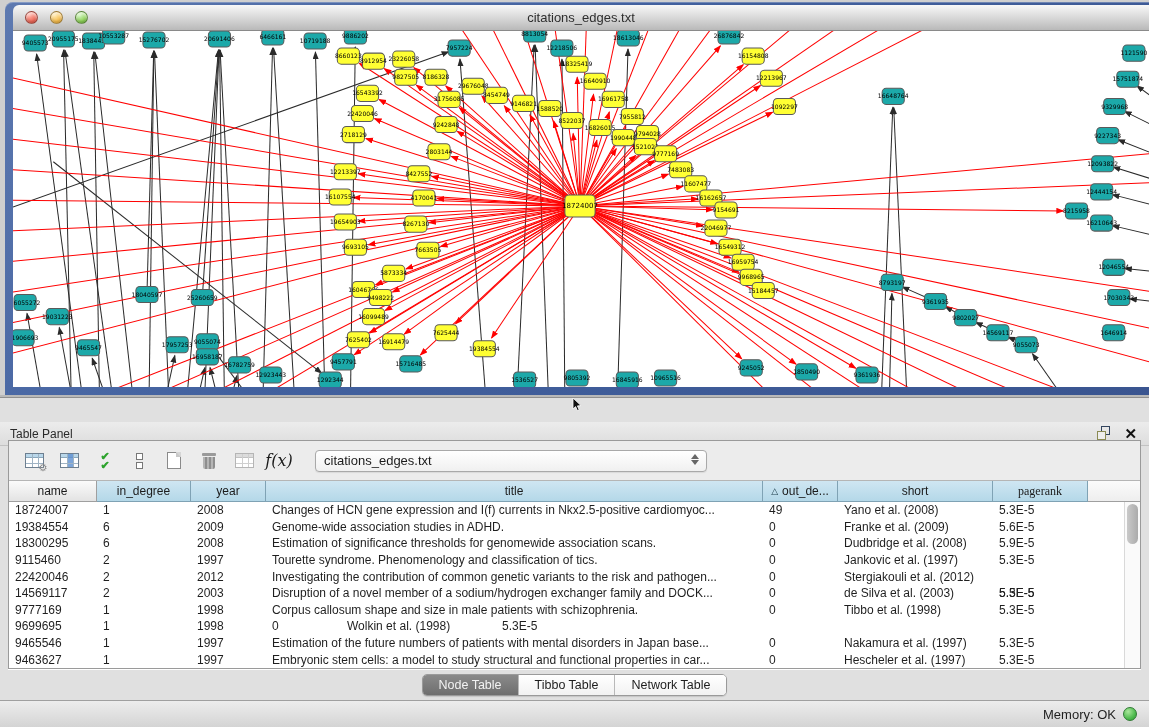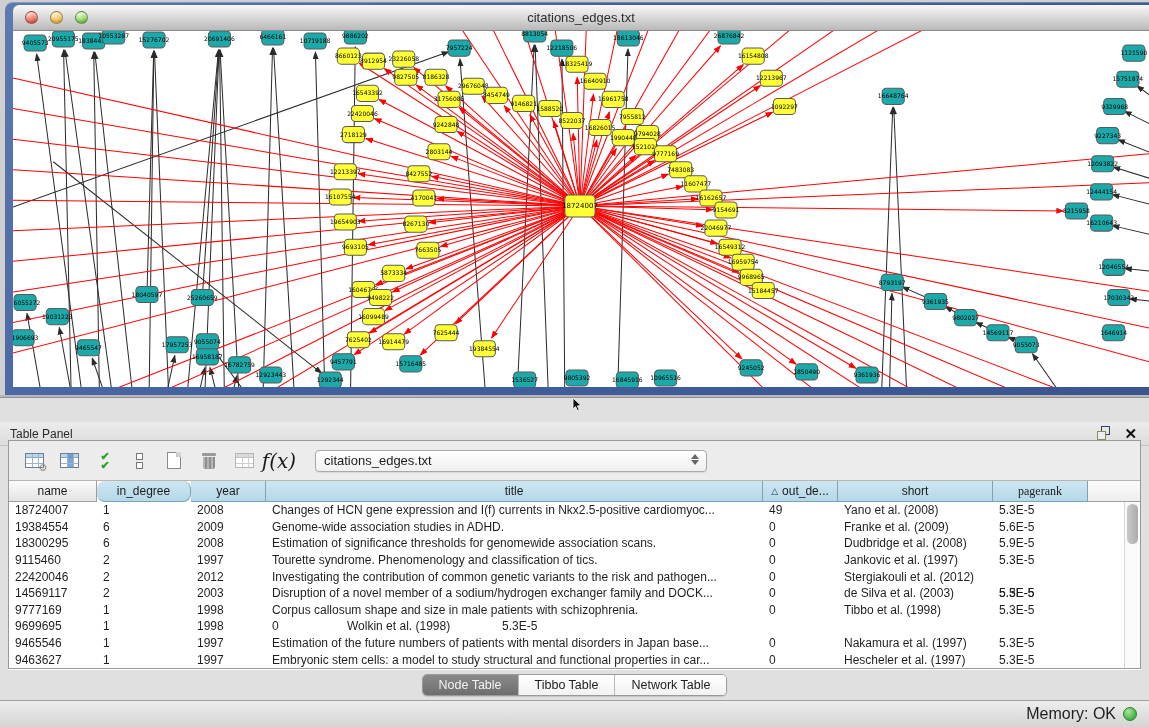--- a/index.html
+++ b/index.html
@@ -78,21 +78,21 @@
     background:#fff; box-shadow:0 1px 1px rgba(0,0,0,.12); }
   .seg { padding:3px 16px; font-size:12.5px; color:#1d1d1d; background:linear-gradient(#ffffff,#f2f2f2);
     border-right:1px solid #b9b9b9; }
   .seg:last-child { border-right:none; }
   .seg.sel { background:linear-gradient(#8a8a8a,#6e6e6e); color:#f3f3f3; }
 
   
   .status-bar { position:absolute; left:0; top:700px; width:1149px; height:27px;
     background:linear-gradient(#ededed,#d4d4d4); border-top:1px solid #a0a0a0;
     display:flex; align-items:center; justify-content:flex-end; padding-right:12px; gap:7px; }
-  .status-bar .mem { font-size:16px; color:#1f1f1f; }
+  .status-bar .mem { font-size:13px; color:#1f1f1f; }
   .memdot { width:14px; height:14px; border-radius:50%; border:1px solid #2f7a33;
     background:radial-gradient(circle at 35% 30%,#a9e79b,#4fbb4f 60%,#2f9a34); }
 
   
   .mini-table { width:19px; height:15px; border:1px solid #6d7f90; background:#fff; position:relative; }
   .mini-table .hd { position:absolute; left:0; top:0; right:0; height:4px; background:#b9d7ea; border-bottom:1px solid #8aa7bc; }
   .mini-table .c1 { position:absolute; left:6px; top:0; bottom:0; width:1px; background:#9fb3c4; }
   .mini-table .c2 { position:absolute; left:12px; top:0; bottom:0; width:1px; background:#9fb3c4; }
   .mini-table .r1 { position:absolute; left:0; right:0; top:9px; height:1px; background:#9fb3c4; }
   .mini-table.colsel .mid { position:absolute; left:6px; top:0; bottom:0; width:6px; background:#5b8fd0; opacity:.8; }
@@ -103,21 +103,21 @@
   .checks { font-size:11px; color:#2da32d; font-weight:bold; line-height:9px; letter-spacing:-2px; }
   .twobox { display:flex; flex-direction:column; gap:2px; }
   .twobox i { width:7px; height:7px; border:1px solid #777; background:#fff; }
   .docpage { width:14px; height:17px; background:#fff; border:1px solid #8a8a8a; position:relative; }
   .docpage:after { content:""; position:absolute; right:-1px; top:-1px; width:0; height:0;
     border-left:5px solid #c9c9c9; border-top:5px solid #d6d6d6; }
   .trash { width:14px; height:17px; position:relative; }
   .trash .lid { position:absolute; left:0; right:0; top:1px; height:3px; background:#9a9a9a; border-radius:1px; }
   .trash .can { position:absolute; left:1px; right:1px; top:5px; bottom:0;
     background:repeating-linear-gradient(90deg,#b5b5b5 0 2px,#8e8e8e 2px 4px); border-radius:0 0 2px 2px; }
-  .fx { font-family:"DejaVu Serif", serif; font-style:italic; font-size:20px; color:#1a1a1a; }
+  .fx { font-family:"DejaVu Serif", serif; font-style:italic; font-size:16px; color:#1a1a1a; }
 
   .divider { position:absolute; left:0; top:395px; width:1149px; height:2px; background:#b9b9b9; }
   .cursor { position:absolute; left:571px; top:398px; width:12px; height:14px; z-index:5; }
 </style>
 </head>
 <body>
 
 <div class="app">
 
   <div class="net-area">
@@ -789,21 +789,21 @@
               <i class="dn"></i>
             </span>
         </div>
       </div>
 
       <div class="grid">
         <div class="ghead" id="ghead">
             <div class="hcell gray" style="width: 88px;">
               <span>name</span>
             </div>
-            <div class="hcell" style="width: 94px; border-radius: 8px;">
+            <div class="hcell" style="width: 94px;">
               <span>in_degree</span>
             </div>
             <div class="hcell" style="width: 75px;">
               <span>year</span>
             </div>
             <div class="hcell" style="width: 497px;">
               <span>title</span>
             </div>
             <div class="hcell" style="width: 75px;">
               <span class="tri">△</span>

